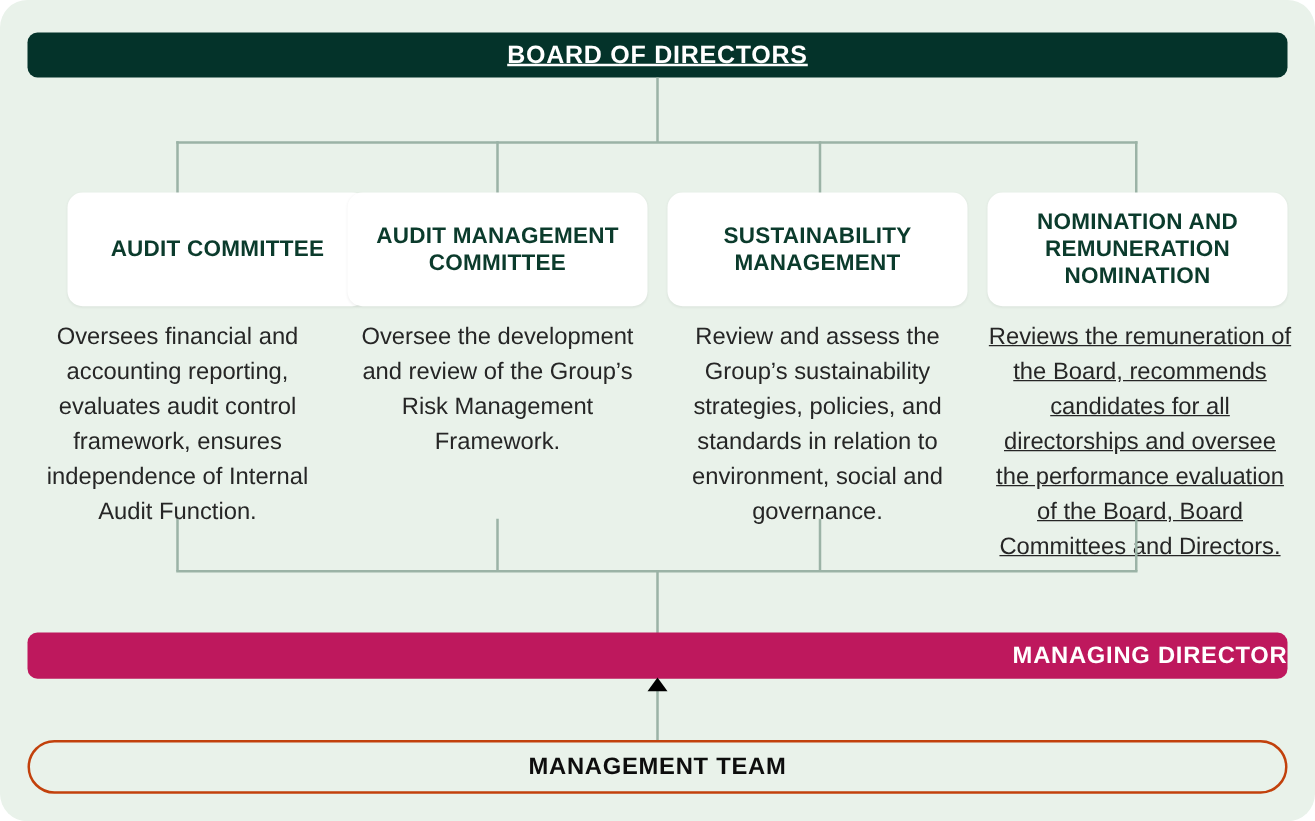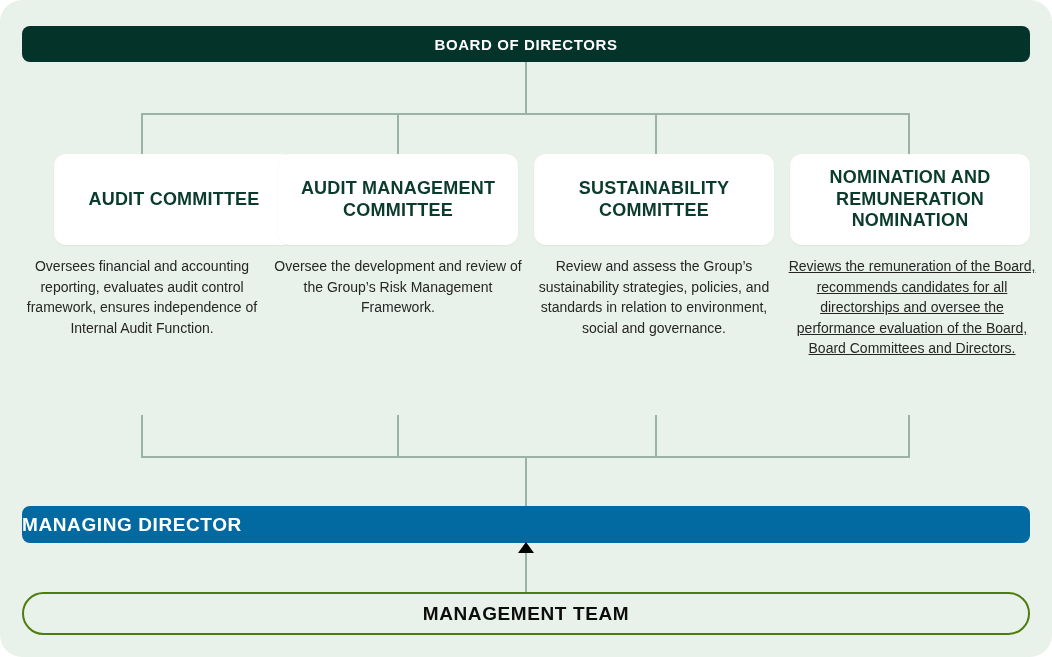--- a/index.html
+++ b/index.html
@@ -25,23 +25,24 @@
     width: 1008px;
     height: 36px;
     background: #04332a;
     border-radius: 8px;
     display: flex;
     align-items: center;
     justify-content: center;
   }
   .bar-board .label {
     color: #ffffff;
-    font-size: 15px;
+    font-size: 20px;
     font-weight: bold;
     letter-spacing: 0.6px;
+    text-decoration: underline;
   }
 
   
   .conn {
     position: absolute;
     background: #9bb3a6;
   }
   .v { width: 1.5px; }
   .h { height: 1.5px; }
 
@@ -72,57 +73,57 @@
   .card-3 { left: 534px; }
   .card-4 { left: 790px; }
 
   
   .desc {
     position: absolute;
     top: 256px;
     width: 248px;
     text-align: center;
     color: #262626;
-    font-size: 14px;
+    font-size: 19px;
     line-height: 1.47;
   }
   .desc-1 { left: 18px; }
   .desc-2 { left: 274px; }
   .desc-3 { left: 530px; }
   .desc-4 { left: 788px; text-decoration: underline; }
 
   
   .bar-md {
     position: absolute;
     left: 22px;
     top: 506px;
     width: 1008px;
     height: 37px;
-    background: #0369a1;
+    background: #be185d;
     border-radius: 8px;
     display: flex;
     align-items: center;
-    justify-content: flex-start;
+    justify-content: flex-end;
   }
   .bar-md .label {
     color: #ffffff;
     font-size: 19px;
     font-weight: bold;
     letter-spacing: 0.6px;
   }
 
   
   .bar-team {
     position: absolute;
     left: 22px;
     top: 592px;
     width: 1008px;
     height: 43px;
     background: transparent;
-    border: 2px solid #4d7c0f;
+    border: 2px solid #c2410c;
     border-radius: 22px;
     box-sizing: border-box;
     display: flex;
     align-items: center;
     justify-content: center;
   }
   .bar-team .label {
     color: #0d0d0d;
     font-size: 19px;
     font-weight: bold;
@@ -167,21 +168,21 @@
   <div class="conn v" style="left:655px; top:113px; height:42px;"></div>
   <div class="conn v" style="left:908px; top:113px; height:42px;"></div>
 
   <div class="card card-1">
     <span class="title">AUDIT COMMITTEE</span>
   </div>
   <div class="card card-2">
     <span class="title">AUDIT MANAGEMENT COMMITTEE</span>
   </div>
   <div class="card card-3">
-    <span class="title">SUSTAINABILITY COMMITTEE</span>
+    <span class="title">SUSTAINABILITY MANAGEMENT</span>
   </div>
   <div class="card card-4">
     <span class="title">NOMINATION AND REMUNERATION NOMINATION</span>
   </div>
 
   <div class="desc desc-1">Oversees financial and accounting reporting, evaluates audit control framework, ensures independence of Internal Audit Function.</div>
   <div class="desc desc-3">Review and assess the Group’s sustainability strategies, policies, and standards in relation to environment, social and governance.</div>
   <div class="desc desc-2">Oversee the development and review of the Group’s Risk Management Framework.</div>
   <div class="desc desc-4">Reviews the remuneration of the Board, recommends candidates for all directorships and oversee the performance evaluation of the Board, Board Committees and Directors.</div>
 

